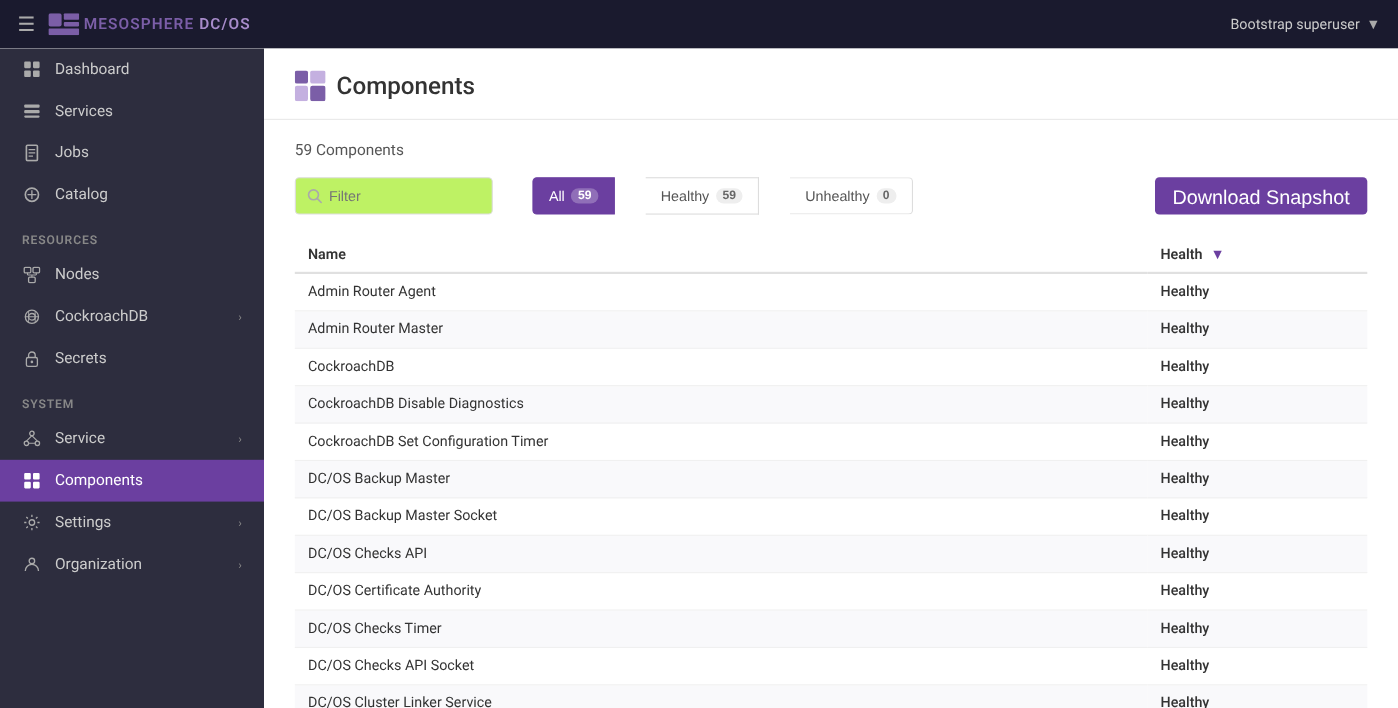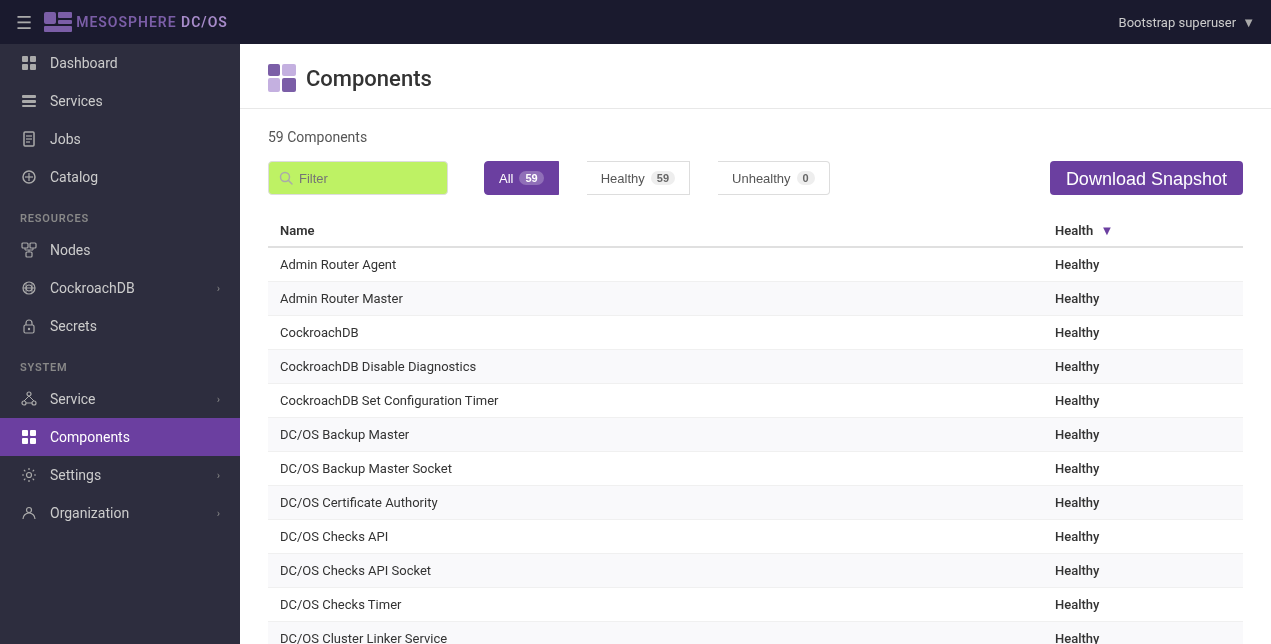--- a/index.html
+++ b/index.html
@@ -419,33 +419,33 @@
             </tr>
             <tr>
               <td>DC/OS Backup Master</td>
               <td class="health-healthy">Healthy</td>
             </tr>
             <tr>
               <td>DC/OS Backup Master Socket</td>
               <td class="health-healthy">Healthy</td>
             </tr>
             <tr>
+              <td>DC/OS Checks API</td>
+              <td class="health-healthy">Healthy</td>
+            </tr>
+            <tr>
               <td>DC/OS Certificate Authority</td>
               <td class="health-healthy">Healthy</td>
             </tr>
             <tr>
-              <td>DC/OS Checks API</td>
+              <td>DC/OS Checks Timer</td>
               <td class="health-healthy">Healthy</td>
             </tr>
             <tr>
               <td>DC/OS Checks API Socket</td>
-              <td class="health-healthy">Healthy</td>
-            </tr>
-            <tr>
-              <td>DC/OS Checks Timer</td>
               <td class="health-healthy">Healthy</td>
             </tr>
             <tr>
               <td>DC/OS Cluster Linker Service</td>
               <td class="health-healthy">Healthy</td>
             </tr>
           </tbody>
       </table>
     </div>
   </main>

